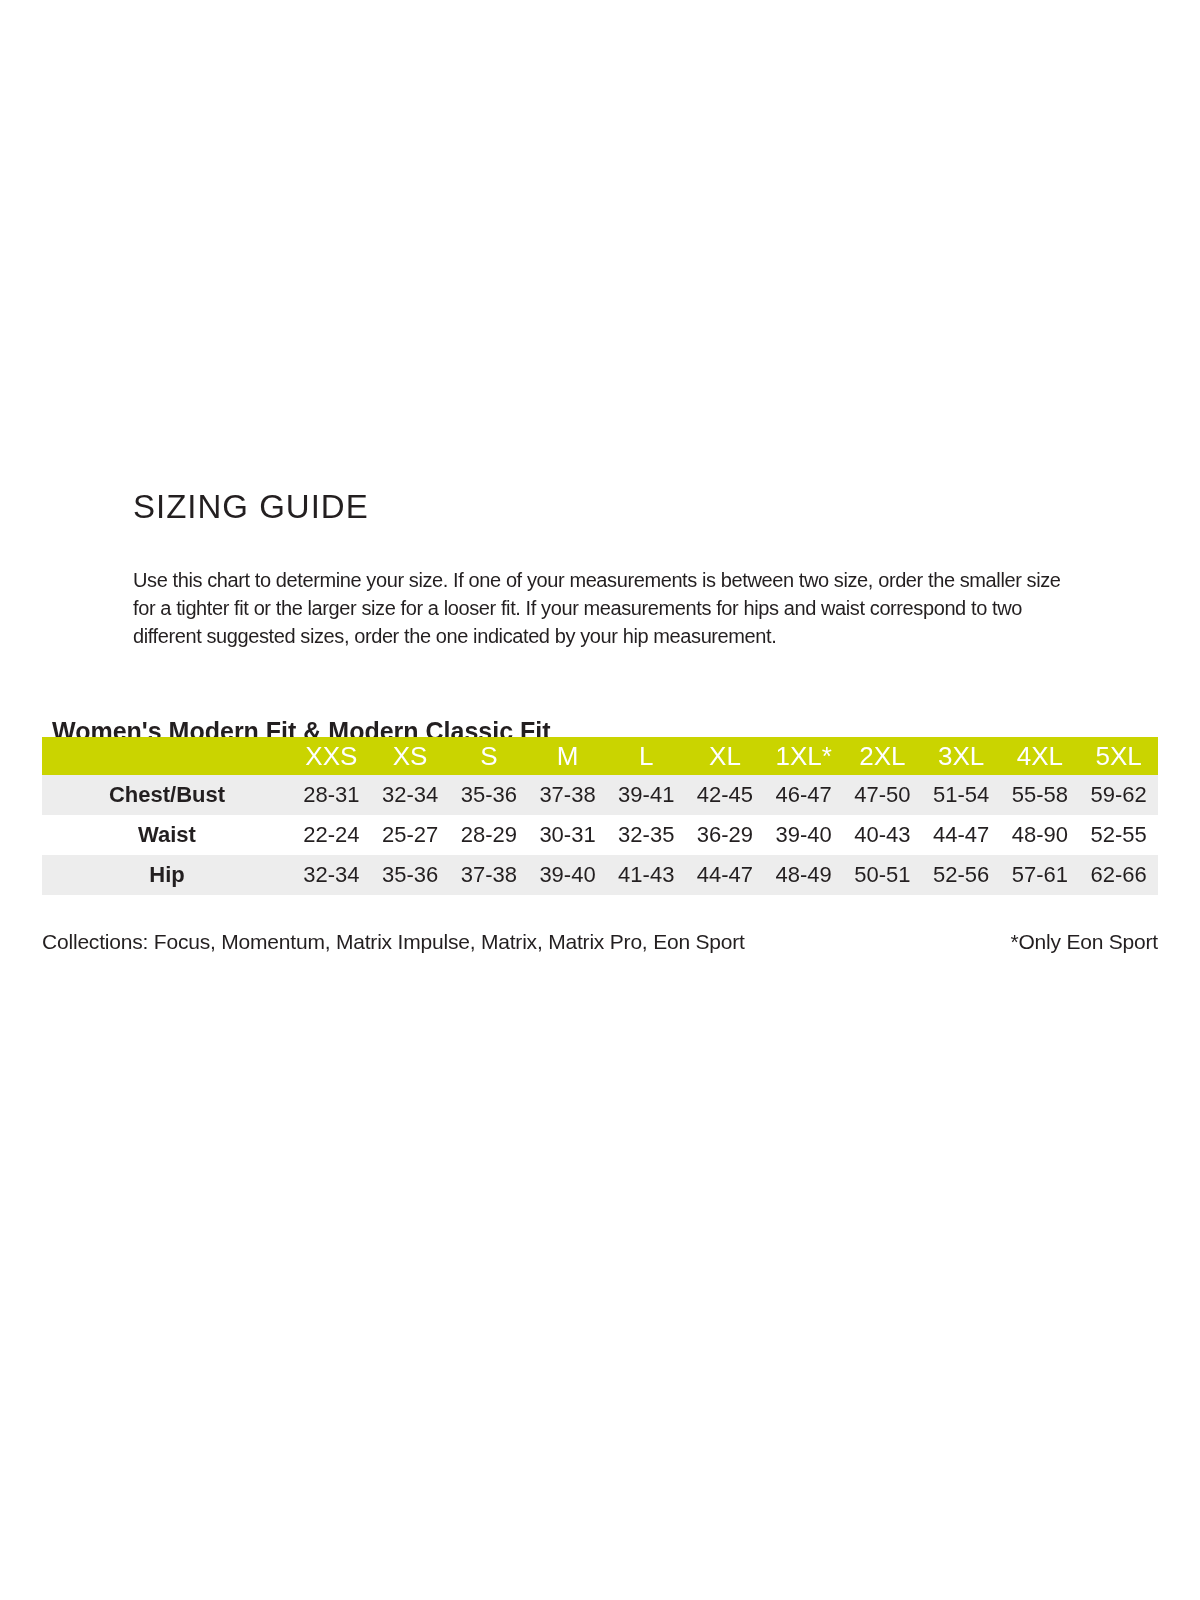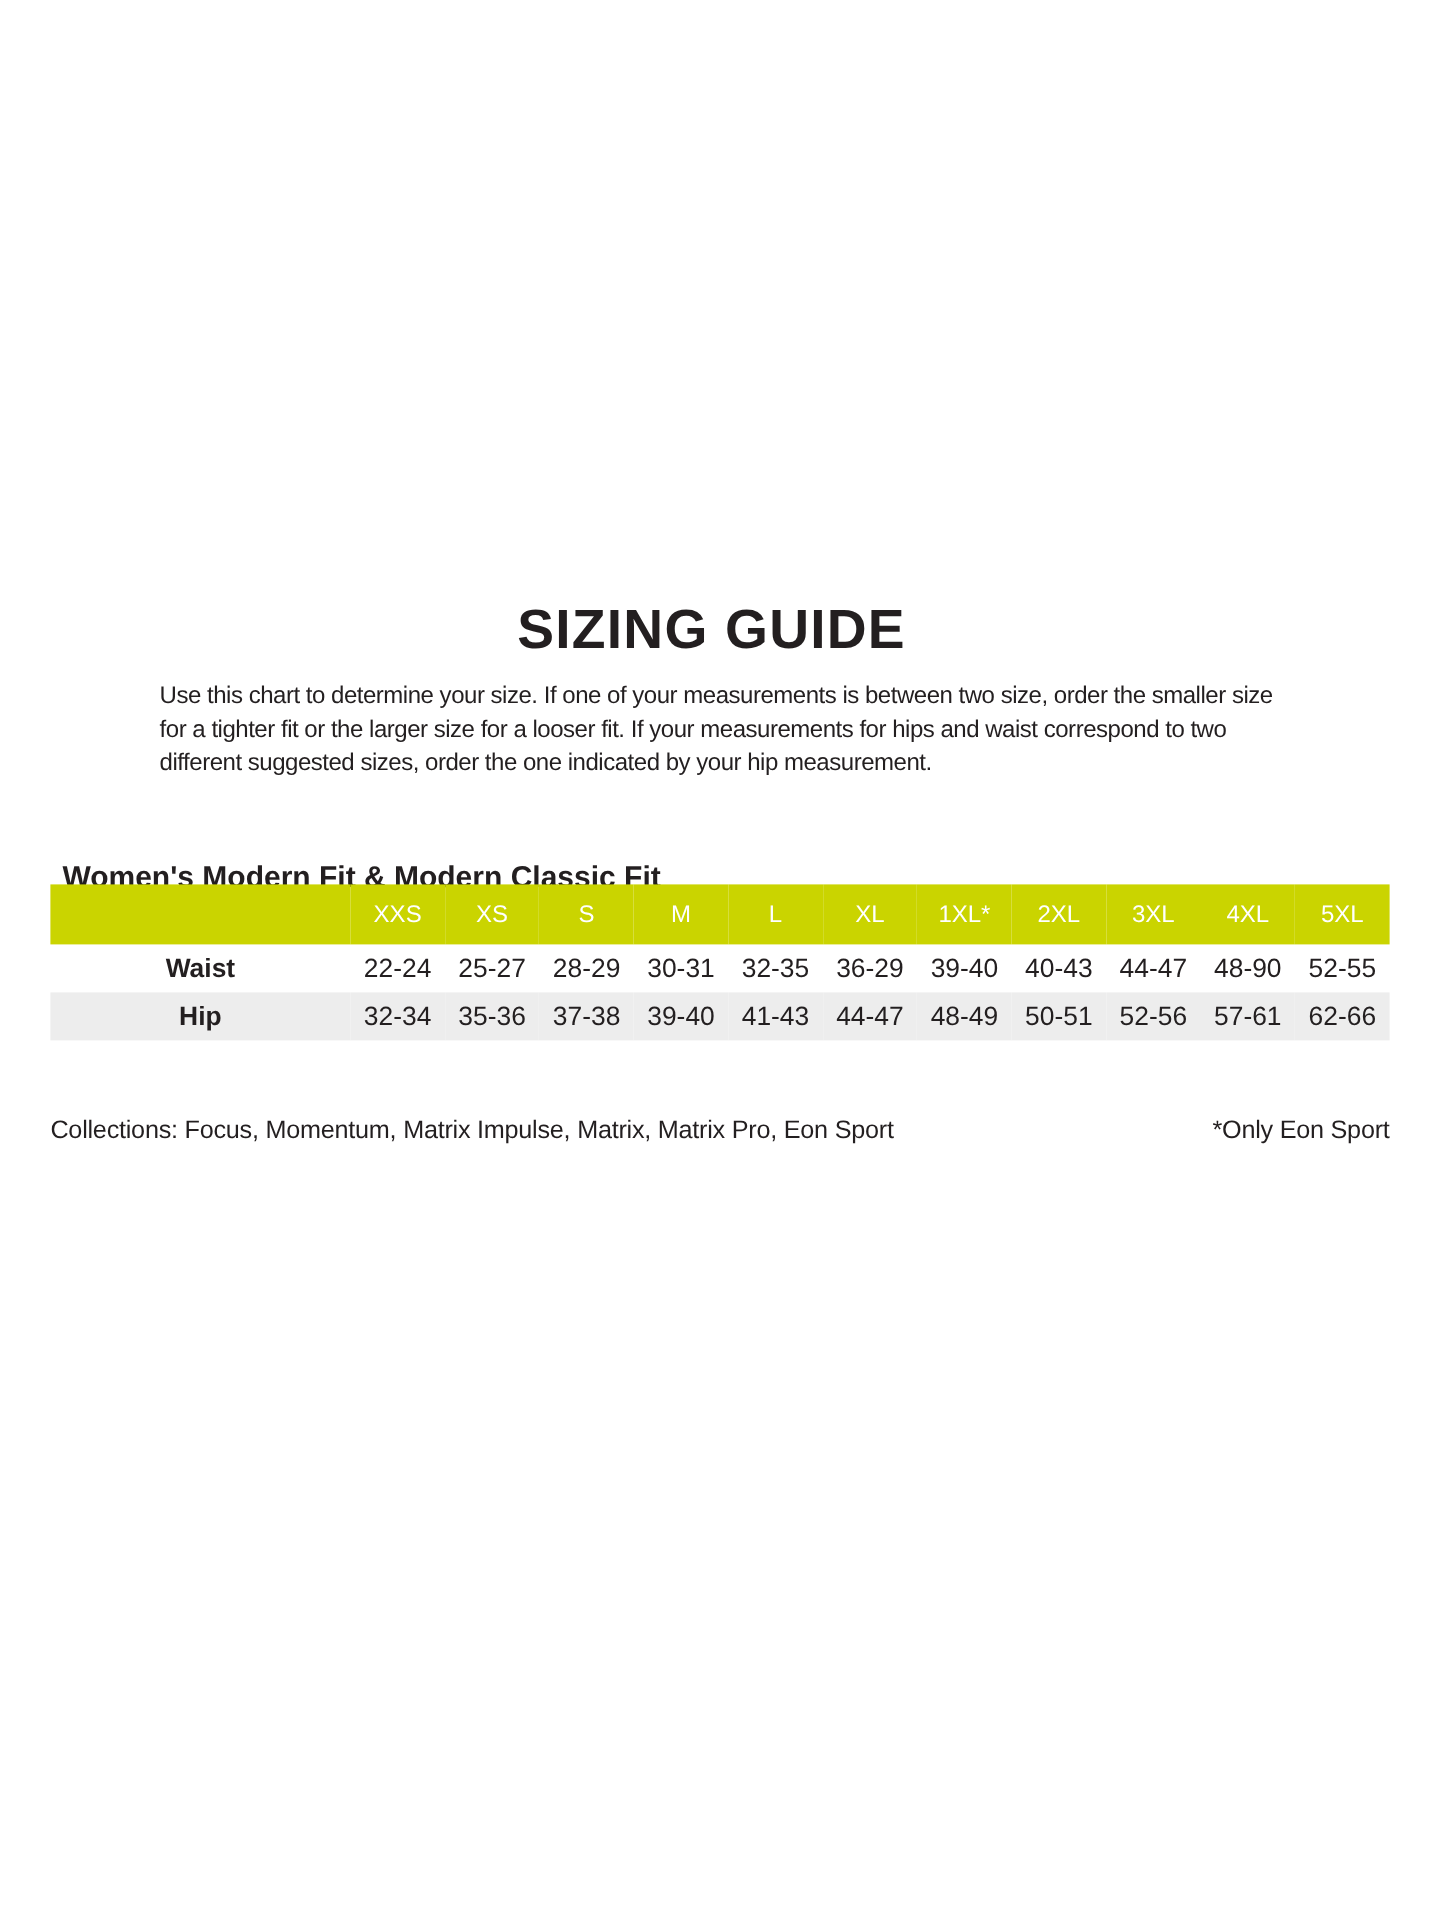--- a/index.html
+++ b/index.html
@@ -20,23 +20,23 @@
     height: 1600px;
     font-family: "Liberation Sans", sans-serif;
     color: var(--ink);
     overflow: hidden;
   }
   .page-title {
     position: absolute;
     left: 133px;
     top: 466px;
     width: 920px;
-    text-align: center;
-    font-size: 46px;
-    font-weight: 700;
+    text-align: left;
+    font-size: 33px;
+    font-weight: 400;
     letter-spacing: 1px;
     color: var(--ink);
   }
   .intro {
     position: absolute;
     left: 133px;
     top: 546px;
     width: 945px;
     font-size: 20px;
     line-height: 28px;
@@ -54,25 +54,25 @@
   .size-table {
     position: absolute;
     left: 42px;
     top: 737px;
     width: 1116px;
     border-collapse: collapse;
     table-layout: fixed;
   }
   .size-table col.label-col { width: 250px; }
   .size-table th {
-    height: 50px;
+    height: 38px;
     background: var(--header-bg);
     color: var(--header-text);
     font-weight: 400;
-    font-size: 20px;
+    font-size: 26px;
     text-align: center;
     padding: 0;
     margin-top: 15px;
   }
   .size-table td {
     height: 40px;
     font-size: 22px;
     text-align: center;
     padding: 0;
     color: var(--ink);
@@ -115,20 +115,34 @@
         <th>L</th>
         <th>XL</th>
         <th>1XL*</th>
         <th>2XL</th>
         <th>3XL</th>
         <th>4XL</th>
         <th>5XL</th>
       </tr>
     </thead>
   <tbody>
+      <tr class="alt">
+        <td class="row-label">Chest/Bust</td>
+        <td>28-31</td>
+        <td>32-34</td>
+        <td>35-36</td>
+        <td>37-38</td>
+        <td>39-41</td>
+        <td>42-45</td>
+        <td>46-47</td>
+        <td>47-50</td>
+        <td>51-54</td>
+        <td>55-58</td>
+        <td>59-62</td>
+      </tr>
       <tr>
         <td class="row-label">Waist</td>
         <td>22-24</td>
         <td>25-27</td>
         <td>28-29</td>
         <td>30-31</td>
         <td>32-35</td>
         <td>36-29</td>
         <td>39-40</td>
         <td>40-43</td>

